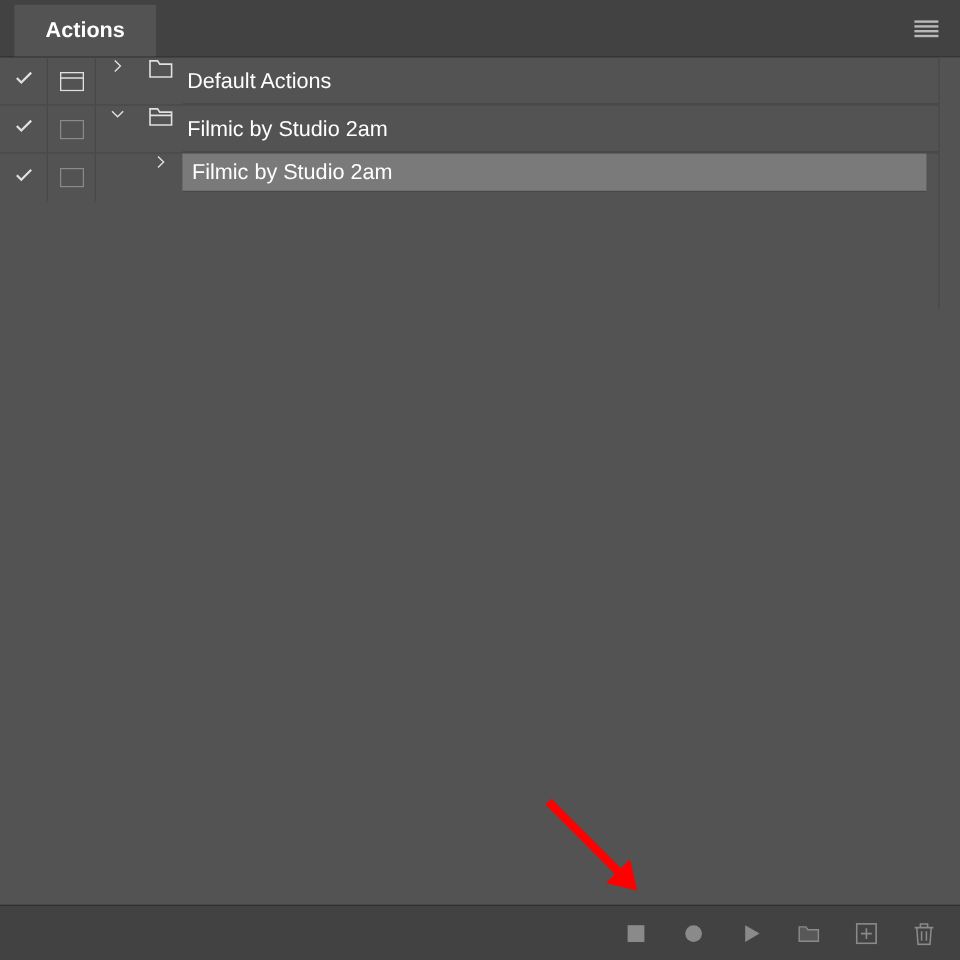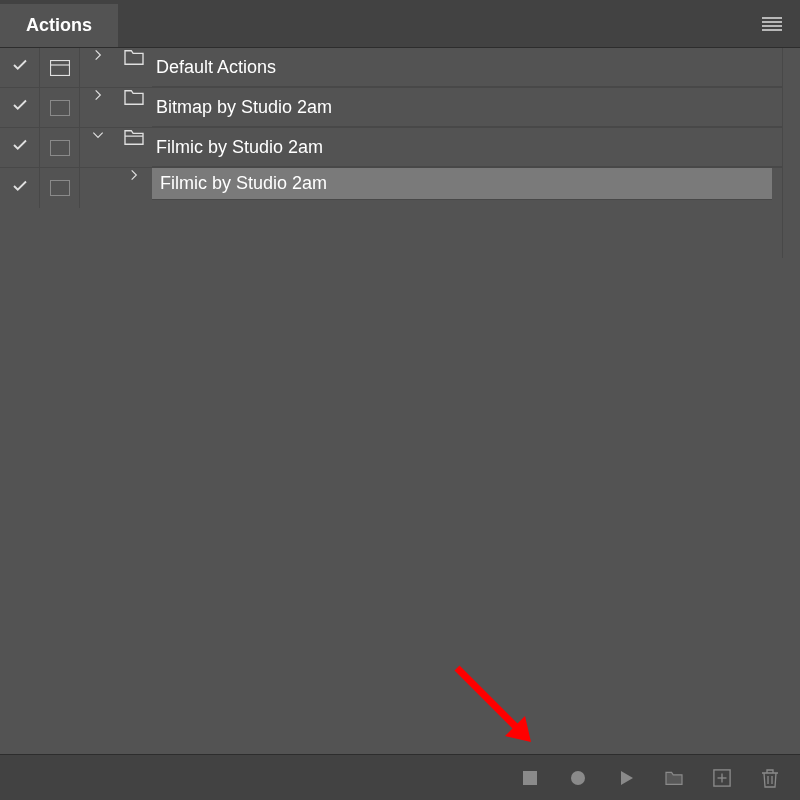--- a/index.html
+++ b/index.html
@@ -24,20 +24,21 @@
     }
     .tab {
       background: #535353;
       padding: 0 26px;
       display: flex;
       align-items: center;
       color: #ffffff;
       font-size: 18px;
       font-weight: 600;
       border-bottom: none;
+      margin-left: 12px;
       margin-top: 4px;
     }
     .header-spacer {
       flex: 1;
     }
     .menu-button {
       width: 40px;
       display: flex;
       align-items: center;
       justify-content: center;
@@ -208,61 +209,34 @@
     <div class="folder-col">
       <span>
         <svg width="22" height="18" viewBox="0 0 24 20">
             <path d="M2 3 L9 3 L11 6 L22 6 L22 18 L2 18 Z" stroke="#e0e0e0" stroke-width="1.5" fill="none"></path>
           </svg>
       </span>
     </div>
     <div class="label-col">Default Actions</div>
   </div>
 
+
+
   <div class="action-row">
     <div class="check-col">
       <span class="check-icon">
         <svg width="18" height="18" viewBox="0 0 24 24">
             <path d="M4 12 L9 17 L20 6" stroke="#e0e0e0" stroke-width="2.5" fill="none"></path>
           </svg>
       </span>
     </div>
     <div class="dialog-col">
       <div class="empty-box"></div>
     </div>
     <div class="expand-col">
-      <span class="chevron-right">
-        <svg width="14" height="14" viewBox="0 0 24 24">
-            <path d="M8 4 L16 12 L8 20" stroke="#e0e0e0" stroke-width="2" fill="none"></path>
-          </svg>
-      </span>
-    </div>
-    <div class="folder-col">
-      <span>
-        <svg width="22" height="18" viewBox="0 0 24 20">
-            <path d="M2 3 L9 3 L11 6 L22 6 L22 18 L2 18 Z" stroke="#e0e0e0" stroke-width="1.5" fill="none"></path>
-          </svg>
-      </span>
-    </div>
-    <div class="label-col">Bitmap by Studio 2am</div>
-  </div>
-
-
-  <div class="action-row">
-    <div class="check-col">
-      <span class="check-icon">
-        <svg width="18" height="18" viewBox="0 0 24 24">
-            <path d="M4 12 L9 17 L20 6" stroke="#e0e0e0" stroke-width="2.5" fill="none"></path>
-          </svg>
-      </span>
-    </div>
-    <div class="dialog-col">
-      <div class="empty-box"></div>
-    </div>
-    <div class="expand-col">
       <span class="chevron-down">
         <svg width="14" height="14" viewBox="0 0 24 24">
             <path d="M4 8 L12 16 L20 8" stroke="#e0e0e0" stroke-width="2" fill="none"></path>
           </svg>
       </span>
     </div>
     <div class="folder-col">
       <span>
         <svg width="22" height="18" viewBox="0 0 24 20">
             <path d="M2 3 L9 3 L11 6 L22 6 L22 18 L2 18 Z M2 9 L22 9" stroke="#e0e0e0" stroke-width="1.5" fill="none"></path>

